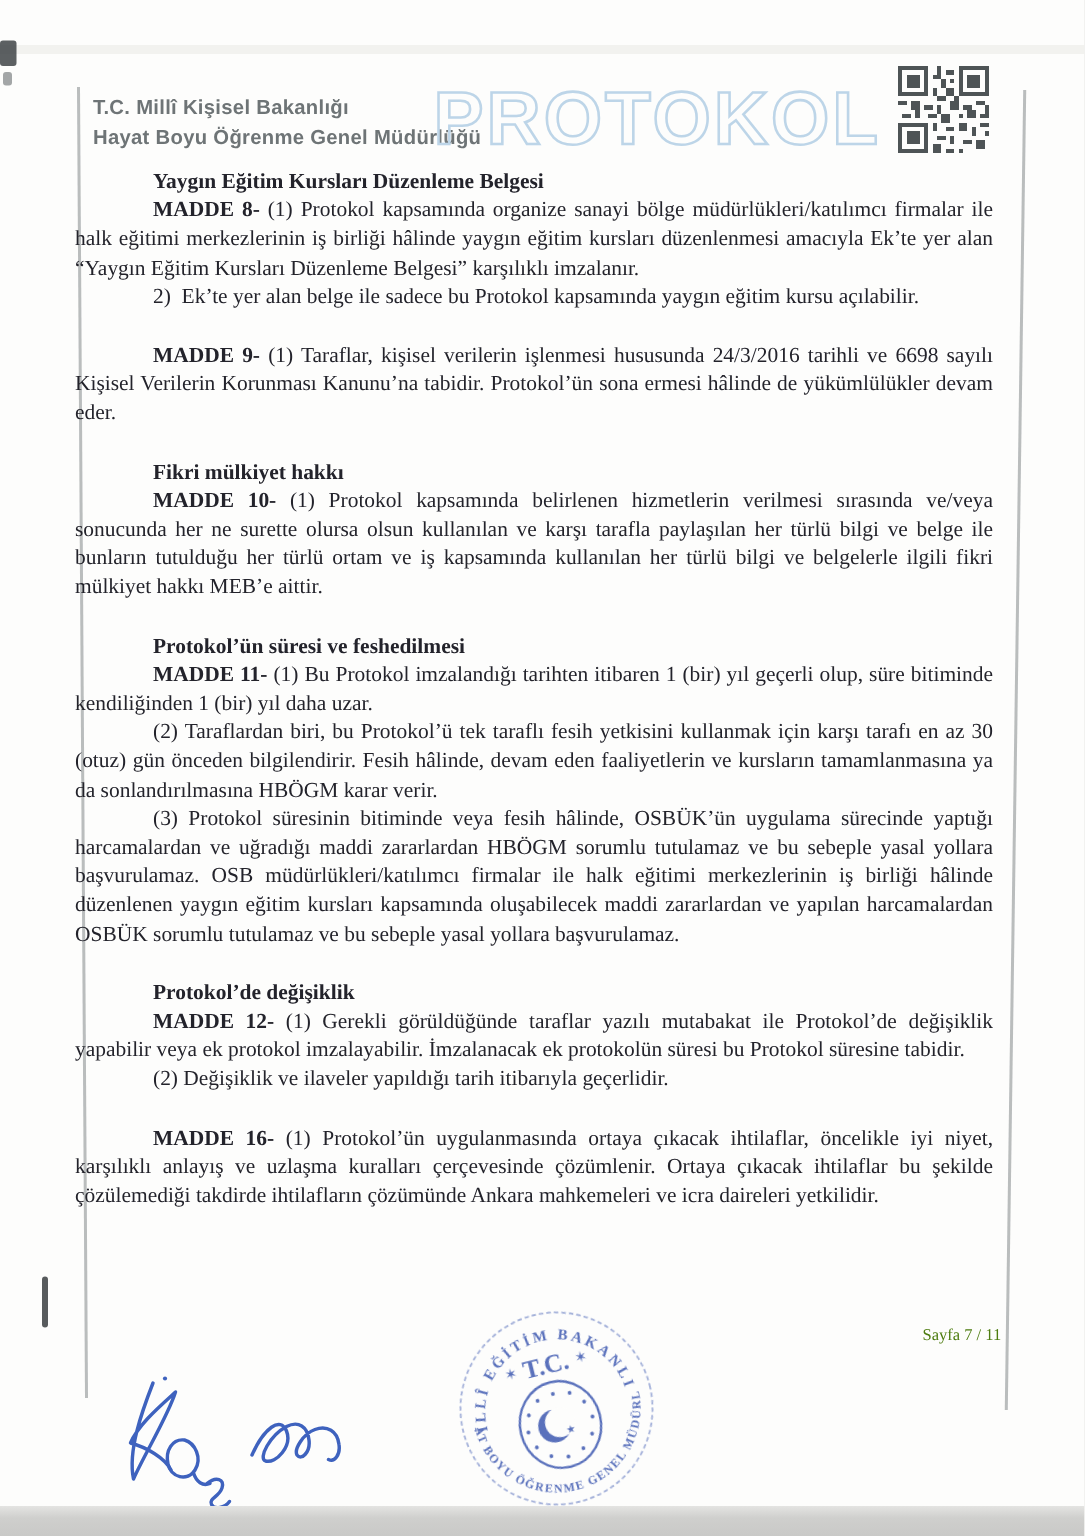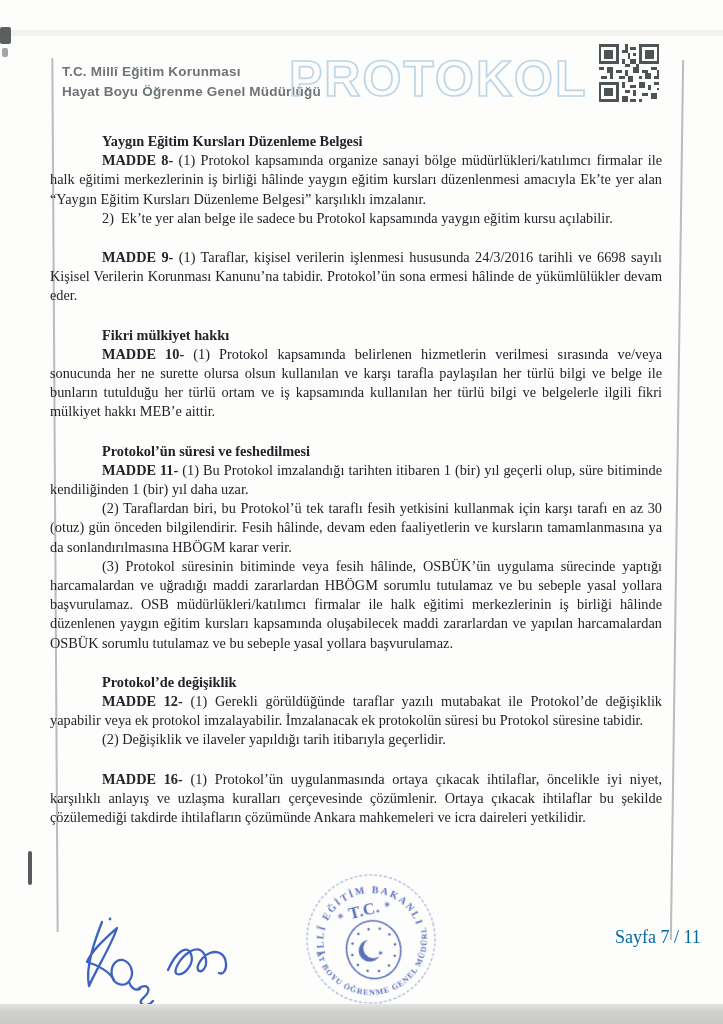--- a/index.html
+++ b/index.html
@@ -18,44 +18,44 @@
   .rule.right{left:676px;top:60px;height:880px;transform:rotate(0.8deg);}
   
   .org{position:absolute;left:62px;top:62px;font-family:"Liberation Sans","DejaVu Sans",sans-serif;
        font-weight:bold;font-size:13.5px;line-height:20px;color:#6e7476;letter-spacing:.2px;}
   .watermark{position:absolute;left:289px;top:50px;font-family:"Liberation Sans","DejaVu Sans",sans-serif;
        font-weight:800;font-size:50px;letter-spacing:2px;color:rgba(255,255,255,.05);
        -webkit-text-stroke:1.7px #bdd5e8;}
   .qr{position:absolute;left:598px;top:44px;}
   
   .content{position:absolute;left:50px;top:112px;width:612px;font-size:14.3px;line-height:19.2px;
-       text-align:justify;margin-top:20px;}
+       text-align:justify;}
   .section{margin:0 0 20px 0;}
   .section h3{margin:0;padding-left:52px;font-size:14.3px;font-weight:bold;text-align:left;}
   .section p{margin:0;text-indent:52px;}
   .madde{font-weight:bold;}
   
-  .page-num{position:absolute;left:615px;top:927px;font-size:18px;color:#0369a1;}
+  .page-num{position:absolute;left:615px;top:884px;font-size:11px;color:#4d7c0f;}
   .signatures{position:absolute;left:68px;top:912px;opacity:.9;}
   .stamp{position:absolute;left:301px;top:869px;transform:rotate(-14deg);opacity:.82;filter:blur(.3px);}
 </style>
 </head>
 <body>
 
 <div class="page">
 
   <div class="scan-strip-top"></div>
   <div class="smudge-a"></div>
   <div class="smudge-b"></div>
   <div class="smudge-c"></div>
   <div class="rule left"></div>
   <div class="rule right"></div>
 
   <div class="org">
-    <div>T.C. Millî Eğitim Korunması</div>
+    <div>T.C. Millî Kişisel Bakanlığı</div>
     <div>Hayat Boyu Öğrenme Genel Müdürlüğü</div>
   </div>
   <div class="watermark">PROTOKOL</div>
 
   <svg class="qr" width="62" height="58" viewBox="0 0 21 20" shape-rendering="crispEdges">
     <g fill="#4e5456">
       <rect x="0" y="0" width="7" height="7"></rect>
         <rect x="1" y="1" width="5" height="5" fill="#fdfdfc"></rect>
         <rect x="2" y="2" width="3" height="3"></rect>
       <rect x="14" y="0" width="7" height="7"></rect>

